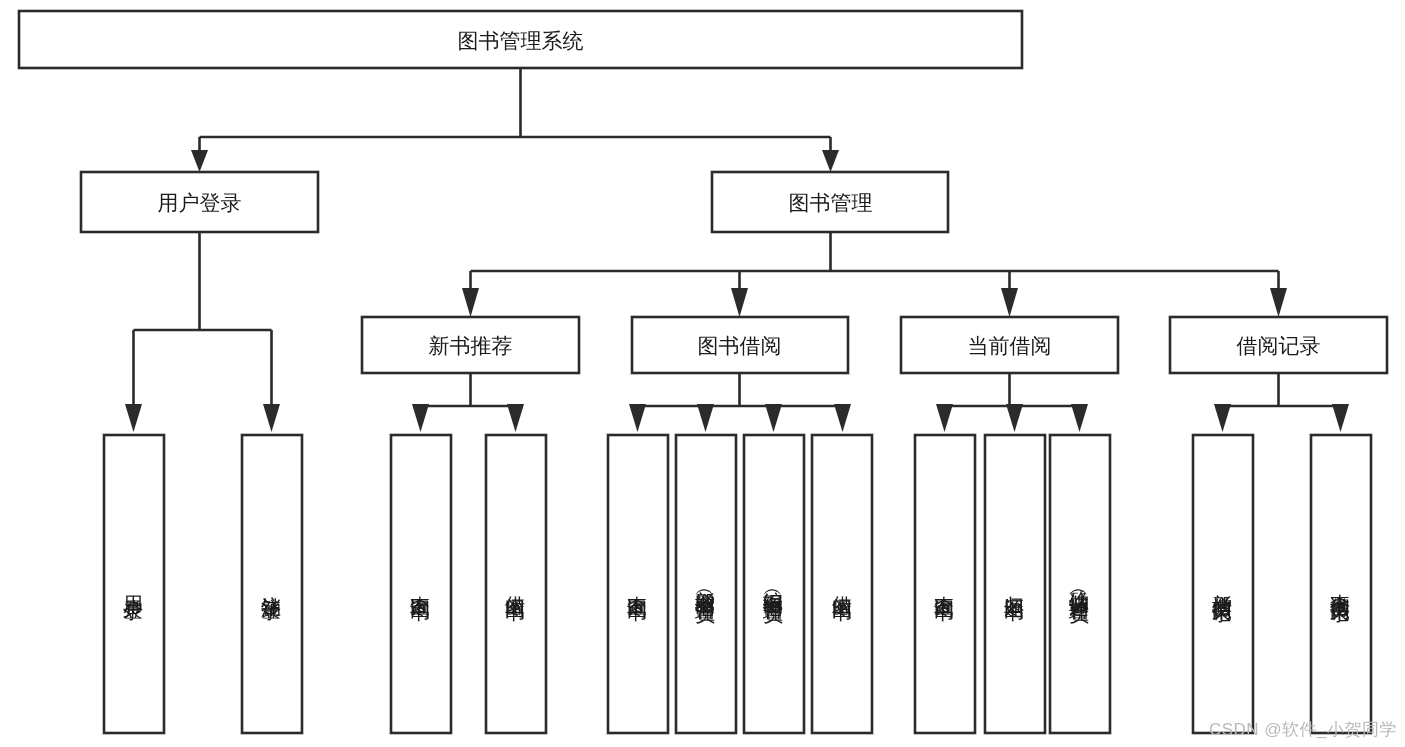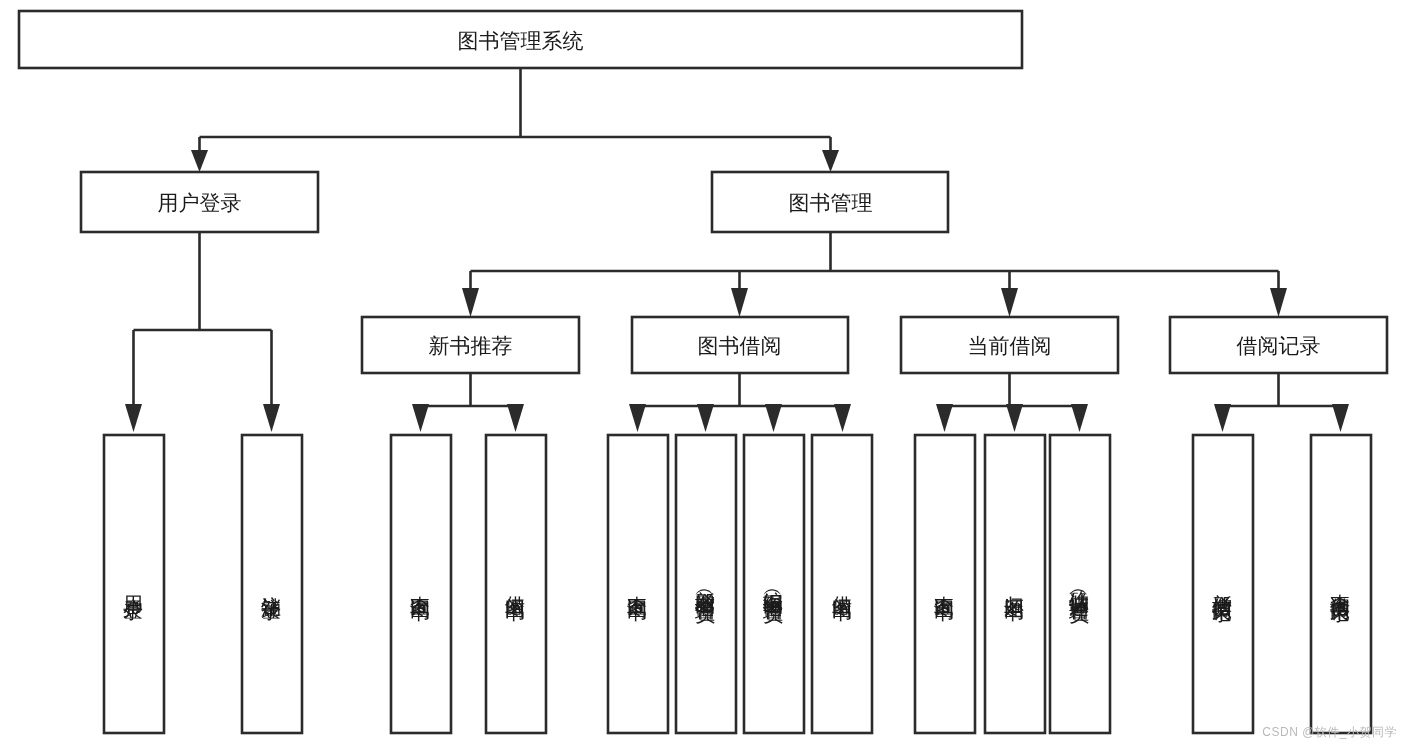--- a/index.html
+++ b/index.html
@@ -54,21 +54,21 @@
     font-size: 20px;
     writing-mode: vertical-rl;
     text-orientation: upright;
     letter-spacing: 2px;
   }
   .watermark {
     position: absolute;
     right: 8px;
     bottom: 6px;
     font-family: "Liberation Sans", "DejaVu Sans", sans-serif;
-    font-size: 12px;
+    font-size: 17px;
     color: #b9b9b9;
     white-space: nowrap;
     user-select: none;
     letter-spacing: 0.5px;
   }
 </style>
 </head>
 <body>
 
 <div id="diagram-root">

